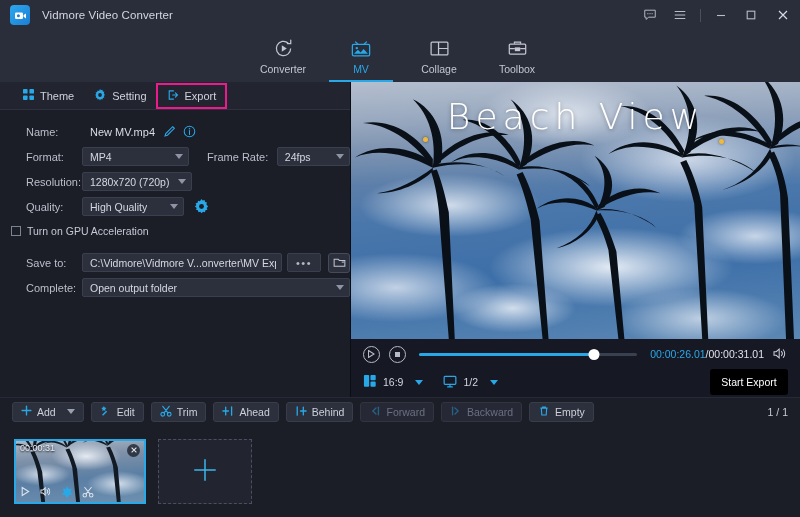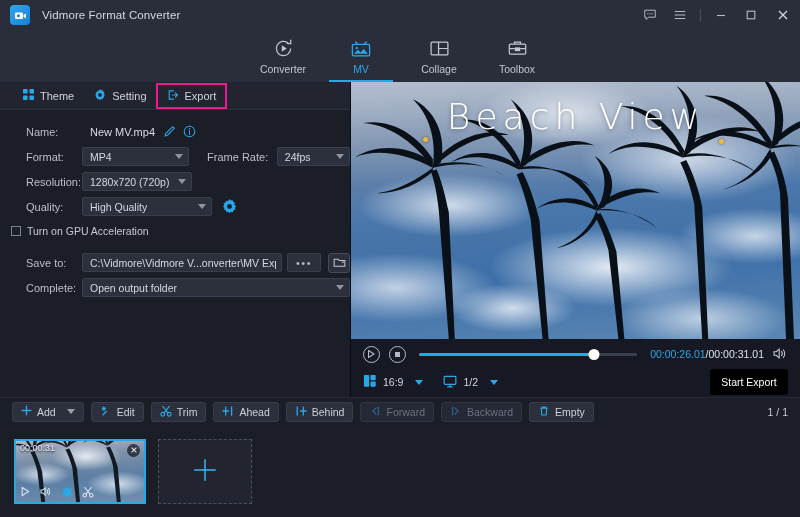--- a/index.html
+++ b/index.html
@@ -53,21 +53,21 @@
     height:19px; background:#2c303d; border:1px solid #3a3f4f; border-radius:2px;
     display:flex; align-items:center; justify-content:space-between; padding:0 5px 0 7px;
     font-size:10.5px; color:#d5d8e2;
   }
   .sel .cv { white-space:nowrap; overflow:hidden; }
   .caret { width:0; height:0; border-left:4px solid transparent; border-right:4px solid transparent;
            border-top:5px solid #8f94a4; margin-left:6px; flex:0 0 auto; }
   .caret.blue { border-top-color:#29a8e8; }
   .w-format { width:110px; }
   .w-res { width:110px; }
-  .w-qual { width:130px; }
+  .w-qual { width:102px; }
   .w-fps { width:75px; }
   .w-save { width:200px; }
   .w-complete { width:278px; }
   .icon-btn { display:flex; align-items:center; justify-content:center; }
   .gear-blue { margin-left:10px; }
   .fr-label2 { margin-left:18px; width:72px; font-size:11px; color:#bcbfca; }
   .chkrow { display:flex; align-items:center; height:24px; padding-left:11px; gap:6px; }
   .chkbox { width:10px; height:10px; border:1px solid #7d828f; background:transparent; }
   .chktxt { font-size:10.5px; color:#c6c9d4; }
   .dots-btn { width:34px; height:19px; margin-left:5px; background:#2c303d; border:1px solid #3a3f4f; border-radius:2px;
@@ -152,21 +152,21 @@
 <div class="app">
 
   <div class="titlebar">
     <div class="logo">
       <svg width="13" height="13" viewBox="0 0 13 13">
           <rect x="1" y="3.5" width="8" height="6.5" rx="1.3" fill="#fff"></rect>
           <path d="M9.6 6.1l2.4-1.7v5l-2.4-1.7z" fill="#fff"></path>
           <circle cx="4.4" cy="6.7" r="1.5" fill="#1b7fd4"></circle>
         </svg>
     </div>
-    <div class="app-title">Vidmore Format Converter</div>
+    <div class="app-title">Vidmore Video Converter</div>
     <div class="win-ctrls">
       <div class="wc">
         <svg width="14" height="14" viewBox="0 0 16 16" fill="none" stroke="#b9bcc8" stroke-width="1.1">
             <path d="M2 2.5h12v8H6.5L3.5 13v-2.5H2z"></path>
             <circle cx="5.6" cy="6.5" r=".65" fill="#b9bcc8" stroke="none"></circle>
             <circle cx="8" cy="6.5" r=".65" fill="#b9bcc8" stroke="none"></circle>
             <circle cx="10.4" cy="6.5" r=".65" fill="#b9bcc8" stroke="none"></circle>
           </svg>
       </div>
       <div class="wc">

